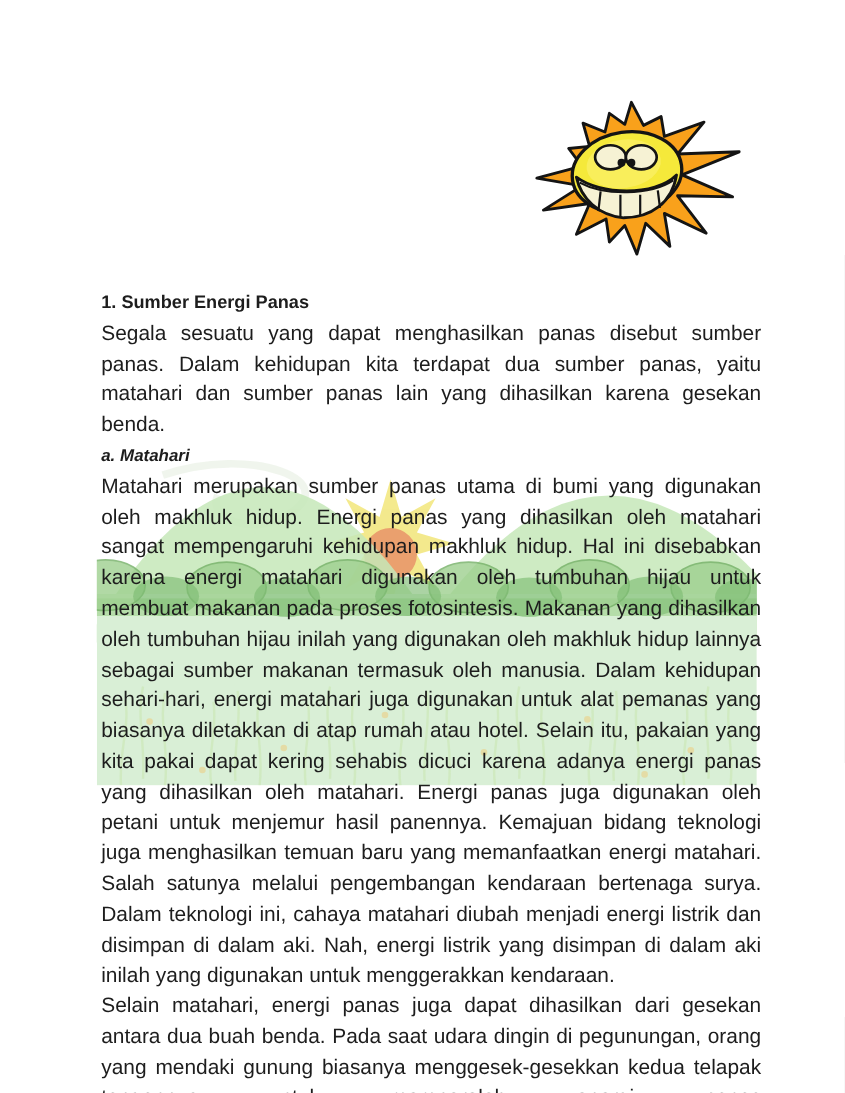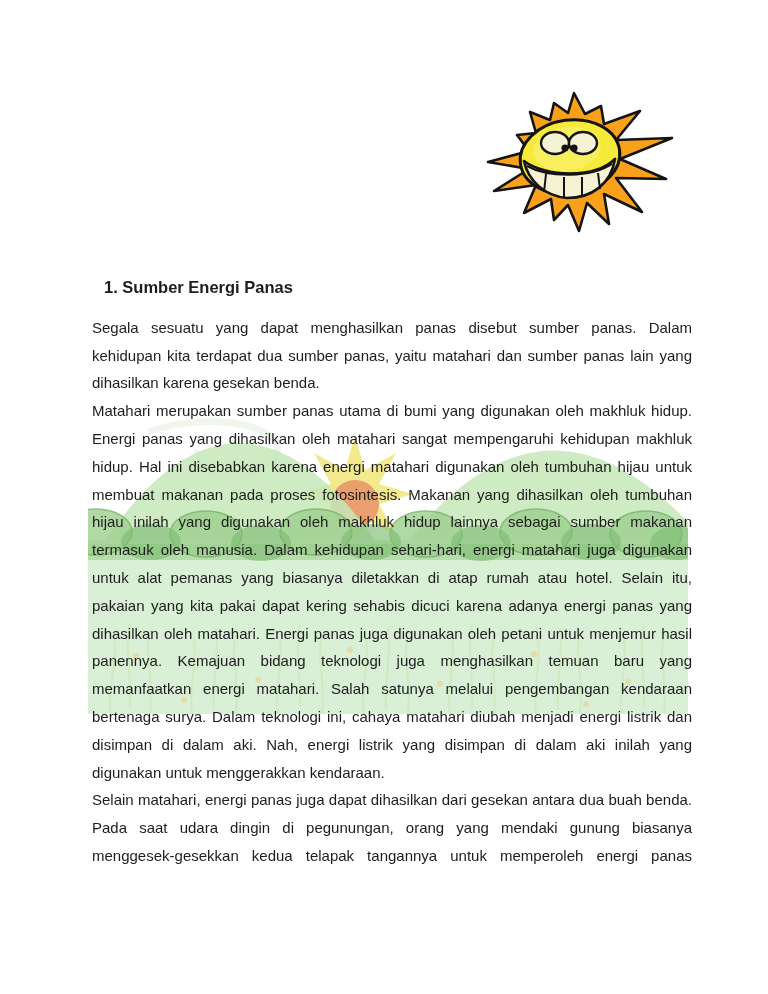--- a/index.html
+++ b/index.html
@@ -31,28 +31,28 @@
   
   .content {
     position: absolute;
     left: 92px;
     top: 262px;
     width: 600px;
     z-index: 1;
     color: #1d1d1d;
   }
   .doc-heading {
-    margin: 12px;
+    margin: 0;
     font-size: 16.5px;
     font-weight: 700;
     line-height: 27.8px;
   }
   .body-para {
     margin: 0;
-    font-size: 15px;
+    font-size: 19px;
     line-height: 27.8px;
     text-align: justify;
   }
   .sub-heading {
     margin: 0;
     font-size: 15.4px;
     font-weight: 700;
     font-style: italic;
     line-height: 27.8px;
   }
@@ -162,17 +162,18 @@
         <path d="M85,90 L85,110"></path>
         <path d="M103,90 L103,109"></path>
         <path d="M119,86 L121,102"></path>
       </g>
     </g>
   </svg>
 
   <div class="content">
     <h1 class="doc-heading">1. Sumber Energi Panas</h1>
     <p class="body-para">Segala sesuatu yang dapat menghasilkan panas disebut sumber panas. Dalam kehidupan kita terdapat dua sumber panas, yaitu matahari dan sumber panas lain yang dihasilkan karena gesekan benda.</p>
+    <h2 class="sub-heading">a. Matahari</h2>
     <p class="body-para">Matahari merupakan sumber panas utama di bumi yang digunakan oleh makhluk hidup. Energi panas yang dihasilkan oleh matahari sangat mempengaruhi kehidupan makhluk hidup. Hal ini disebabkan karena energi matahari digunakan oleh tumbuhan hijau untuk membuat makanan pada proses fotosintesis. Makanan yang dihasilkan oleh tumbuhan hijau inilah yang digunakan oleh makhluk hidup lainnya sebagai sumber makanan termasuk oleh manusia. Dalam kehidupan sehari-hari, energi matahari juga digunakan untuk alat pemanas yang biasanya diletakkan di atap rumah atau hotel. Selain itu, pakaian yang kita pakai dapat kering sehabis dicuci karena adanya energi panas yang dihasilkan oleh matahari. Energi panas juga digunakan oleh petani untuk menjemur hasil panennya. Kemajuan bidang teknologi juga menghasilkan temuan baru yang memanfaatkan energi matahari. Salah satunya melalui pengembangan kendaraan bertenaga surya. Dalam teknologi ini, cahaya matahari diubah menjadi energi listrik dan disimpan di dalam aki. Nah, energi listrik yang disimpan di dalam aki inilah yang digunakan untuk menggerakkan kendaraan.</p>
     <p class="body-para justify-last">Selain matahari, energi panas juga dapat dihasilkan dari gesekan antara dua buah benda. Pada saat udara dingin di pegunungan, orang yang mendaki gunung biasanya menggesek-gesekkan kedua telapak tangannya untuk memperoleh energi panas</p>
   </div>
 
 </div>
 
 </body></html>

